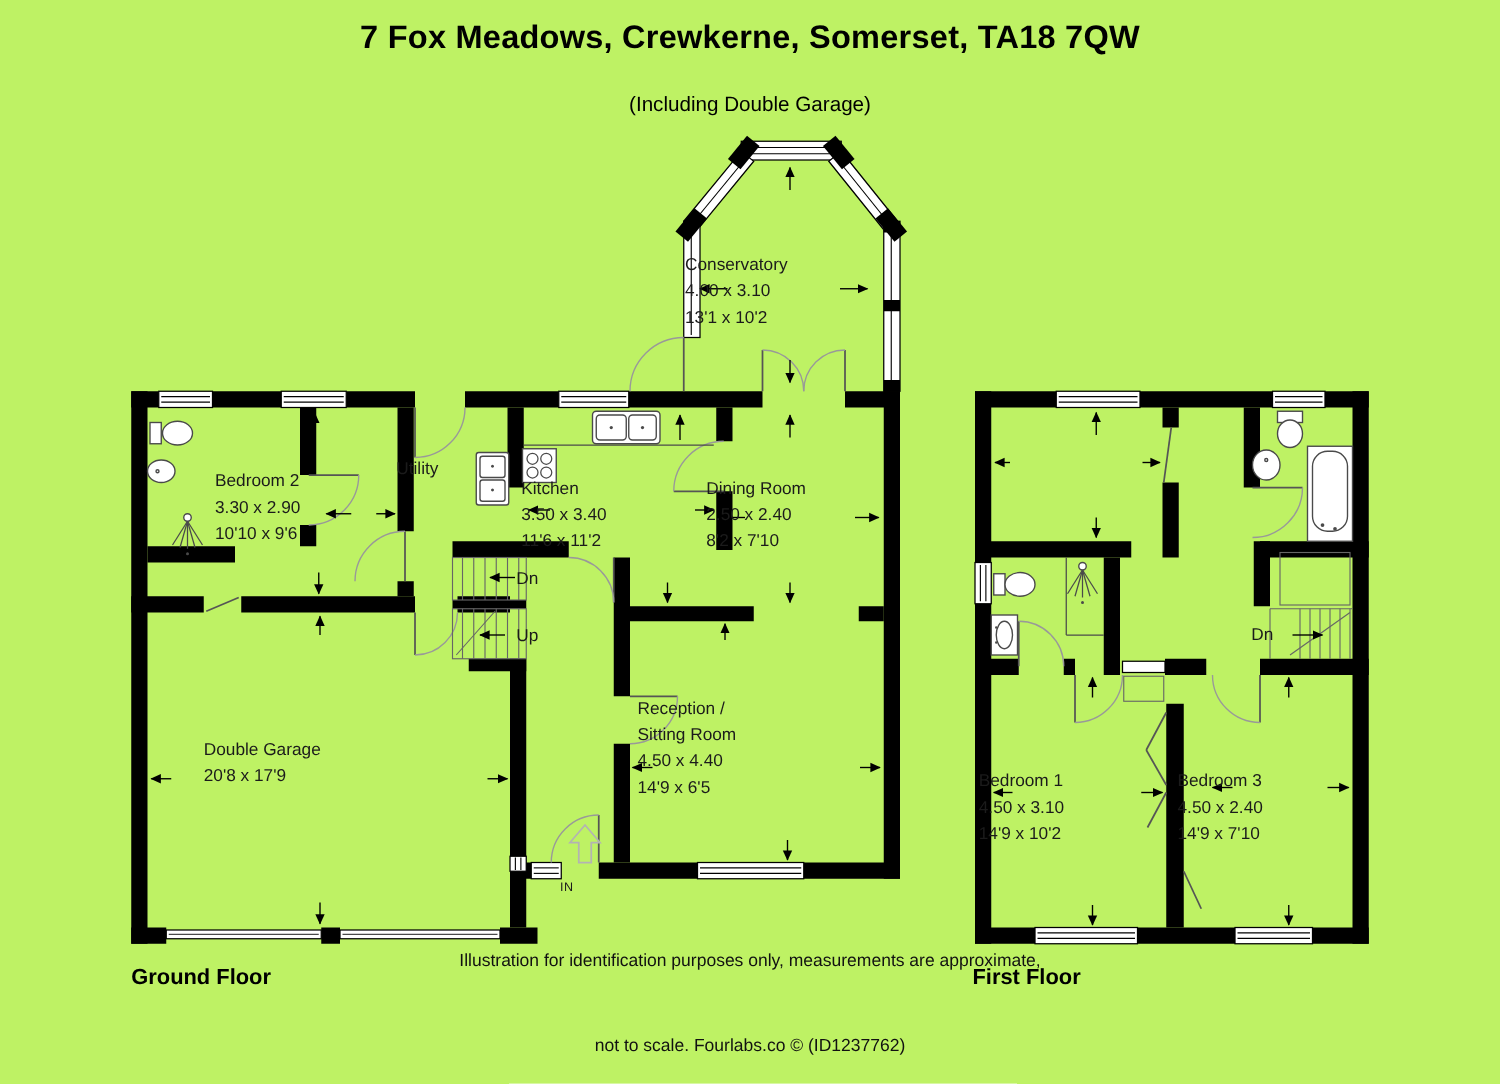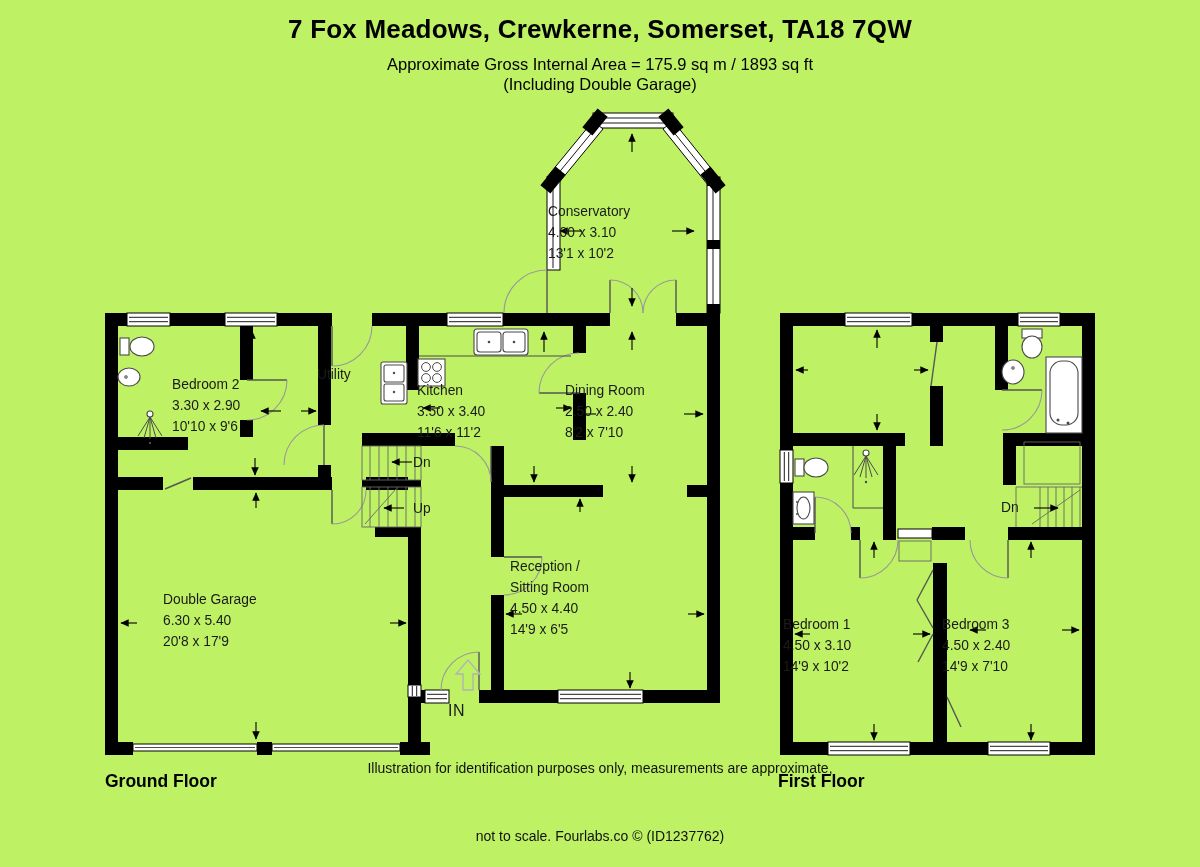--- a/index.html
+++ b/index.html
@@ -6,21 +6,21 @@
   .page{position:relative;width:1200px;height:867px;background:#bef264;
         font-family:"Liberation Sans",sans-serif;overflow:hidden;color:#000}
   .plan-svg{position:absolute;left:0;top:0}
   .hdr{position:absolute;left:0;right:0;text-align:center;color:#000}
   .title{top:14px;font-size:26px;font-weight:bold;letter-spacing:.2px}
   .sub{font-size:16.5px}
   .sub1{top:55px}.sub2{top:75px}
   .rl{position:absolute;text-align:left;font-size:13.8px;line-height:21px;color:#1b1b1b}
   .floorlbl{position:absolute;font-weight:bold;font-size:17.5px;color:#000}
   .ftr{position:absolute;left:0;right:0;text-align:center;font-size:14px;color:#111;line-height:20px}
-  .inlbl{font-size:16px;letter-spacing:.5px}
+  .inlbl{font-size:10px;letter-spacing:.5px}
   
   .wall{fill:#000;stroke:none}
   .win{fill:#fff;stroke:#000;stroke-width:1}
   .wl{stroke:#000;stroke-width:.9;fill:none}
   .thin{stroke:#4a4a4a;stroke-width:1;fill:none}
   .arc{stroke:#999;stroke-width:1.1;fill:none}
   .leaf{stroke:#555;stroke-width:1.4;fill:none}
   .fix{fill:#fff;stroke:#4a4a4a;stroke-width:1.1}
   .tread{stroke:#666;stroke-width:.9;fill:none}
   .dim{stroke:#000;stroke-width:1.1;fill:none}
@@ -395,21 +395,20 @@
       <line class="dim" x1="874" y1="724" x2="874" y2="740" marker-end="url(#ah)"></line>
       <line class="dim" x1="1031" y1="558" x2="1031" y2="542" marker-end="url(#ah)"></line>
       <line class="dim" x1="986" y1="630" x2="970" y2="630" marker-end="url(#ah)"></line>
       <line class="dim" x1="1062" y1="630" x2="1079" y2="630" marker-end="url(#ah)"></line>
       <line class="dim" x1="1031" y1="724" x2="1031" y2="740" marker-end="url(#ah)"></line>
     </g>
   </g>
 </svg>
 
   <div class="hdr title">7 Fox Meadows, Crewkerne, Somerset, TA18 7QW</div>
-  <div class="hdr sub sub1">Approximate Gross Internal Area = 175.9 sq m / 1893 sq ft</div>
   <div class="hdr sub sub2">(Including Double Garage)</div>
 
   <div class="rl" style="left:548px;top:201px;width:160px">
     <div>Conservatory</div>
     <div>4.00 x 3.10</div>
     <div>13'1 x 10'2</div>
   </div>
 
   <div class="rl" style="left:172px;top:374px;width:160px">
     <div>Bedroom 2</div>
@@ -428,21 +427,20 @@
   </div>
 
   <div class="rl" style="left:565px;top:380px;width:160px">
     <div>Dining Room</div>
     <div>2.50 x 2.40</div>
     <div>8'2 x 7'10</div>
   </div>
 
   <div class="rl" style="left:163px;top:589px;width:200px">
     <div>Double Garage</div>
-    <div>6.30 x 5.40</div>
     <div>20'8 x 17'9</div>
   </div>
 
   <div class="rl" style="left:510px;top:556px;width:180px">
     <div>Reception /</div>
     <div>Sitting Room</div>
     <div>4.50 x 4.40</div>
     <div>14'9 x 6'5</div>
   </div>
 

